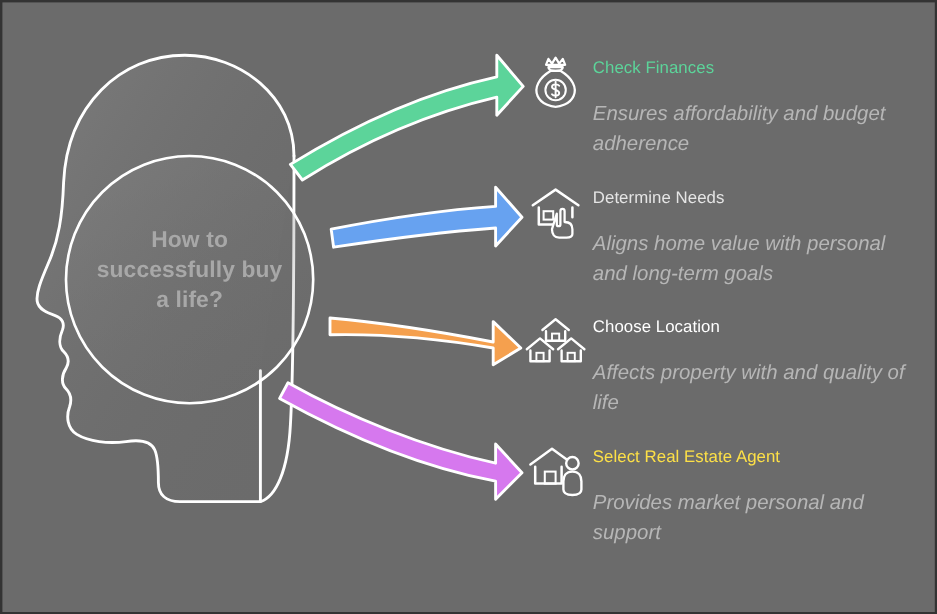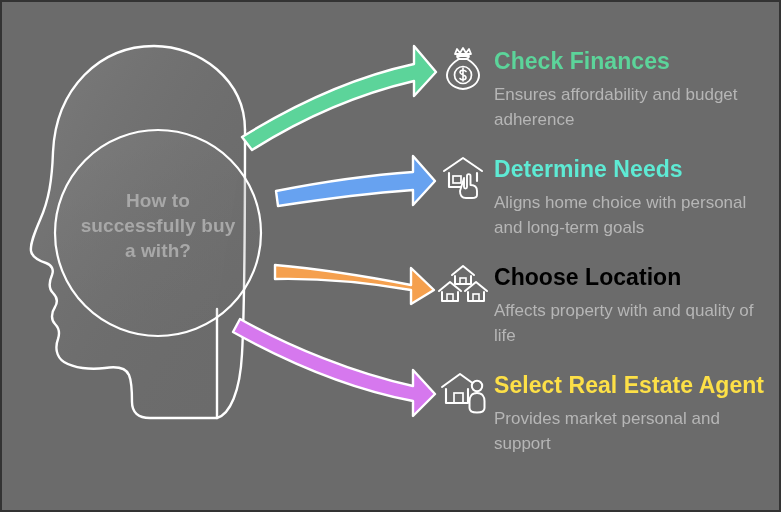--- a/index.html
+++ b/index.html
@@ -44,33 +44,34 @@
     position: absolute;
     left: 0;
     top: 0;
     width: 56px;
     height: 46px;
   }
   .item-head {
     position: absolute;
     left: 59px;
     top: 2px;
-    font-size: 23px;
-    font-weight: bold;
+    font-size: 14px;
+    font-weight: normal;
     white-space: nowrap;
     letter-spacing: 0.05px;
   }
   .item-desc {
     position: absolute;
     left: 59px;
     top: 36px;
     width: 265px;
     color: #b6b6b6;
     font-size: 17px;
     line-height: 25px;
+    font-style: italic;
   }
   #item-0 { top: 44px; }
   #item-1 { top: 152px; }
   #item-2 { top: 260px; }
   #item-3 { top: 368px; }
 </style>
 </head>
 <body>
 
 <div id="canvas">
@@ -102,21 +103,21 @@
          C 72 366, 88 368, 103 366
          C 116 364, 124 366, 127 373
          C 130 380, 130 391, 130 400
          C 130 410, 136 416, 148 416
          L 215 416
          L 215 307" fill="url(#headGrad)" stroke="#ffffff" stroke-width="2.4" stroke-linecap="round" stroke-linejoin="round"></path>
     <path d="M 215 416 C 228 412, 238 390, 240 352 C 242 318, 243 260, 243 128" fill="none" stroke="#ffffff" stroke-width="2.4" stroke-linecap="round"></path>
     <circle cx="156" cy="231" r="103" fill="url(#brainGrad)" stroke="#ffffff" stroke-width="2.2"></circle>
   </svg>
 
-  <div id="center-text">How to successfully buy a with?</div>
+  <div id="center-text">How to successfully buy a life?</div>
 
   <svg id="arrow-layer" viewBox="0 0 777 508">
 
     <path d="M 240 135
          C 290 104, 348 76, 412 62
          L 412 44
          L 434 70
          L 412 94
          L 412 79
          C 352 93, 296 119, 250 148 Z" fill="#5cd49a" stroke="#ffffff" stroke-width="2.4" stroke-linejoin="round"></path>
@@ -164,40 +165,40 @@
     <svg class="item-icon" viewBox="0 0 56 46">
       <path d="M 9 17 L 28 4 L 47 17" fill="none" stroke="#ffffff" stroke-width="2.1" stroke-linecap="round" stroke-linejoin="round"></path>
       <path d="M 14 19 L 14 33 L 26 33 M 42 19 L 42 27" fill="none" stroke="#ffffff" stroke-width="2.1" stroke-linecap="round" stroke-linejoin="round"></path>
       <rect x="18" y="22" width="8" height="7" fill="none" stroke="#ffffff" stroke-width="1.7"></rect>
       <path d="M 29 24 L 29 33 C 29 35, 32 35, 32 33 L 32 22
                C 32 19.5, 35.5 19.5, 35.5 22 L 35.5 31
                C 40 31, 42 33, 42 37 L 42 41
                C 42 43, 40 44, 37 44 L 31 44
                C 27 44, 25 41, 25 37 Z" fill="#6b6b6b" stroke="#ffffff" stroke-width="1.9" stroke-linejoin="round"></path>
     </svg>
-    <div class="item-head" style="color:#5eead4">Determine Needs</div>
-    <div class="item-desc">Aligns home choice with personal and long-term goals</div>
+    <div class="item-head" style="color:#e5e5e5">Determine Needs</div>
+    <div class="item-desc">Aligns home value with personal and long-term goals</div>
   </div>
 
   <div class="item" id="item-2">
     <svg class="item-icon" viewBox="0 0 56 46">
 
       <path d="M 17 13 L 28 4 L 39 13" fill="none" stroke="#ffffff" stroke-width="2" stroke-linecap="round" stroke-linejoin="round"></path>
       <path d="M 20 14 L 20 22 L 36 22 L 36 14" fill="none" stroke="#ffffff" stroke-width="2" stroke-linecap="round" stroke-linejoin="round"></path>
       <rect x="25" y="16" width="6" height="6" fill="none" stroke="#ffffff" stroke-width="1.6"></rect>
 
       <path d="M 4 29 L 15 20 L 26 29" fill="none" stroke="#ffffff" stroke-width="2" stroke-linecap="round" stroke-linejoin="round"></path>
       <path d="M 7 30 L 7 39 L 23 39 L 23 30" fill="none" stroke="#ffffff" stroke-width="2" stroke-linecap="round" stroke-linejoin="round"></path>
       <rect x="12" y="32" width="6" height="7" fill="none" stroke="#ffffff" stroke-width="1.6"></rect>
 
       <path d="M 30 29 L 41 20 L 52 29" fill="none" stroke="#ffffff" stroke-width="2" stroke-linecap="round" stroke-linejoin="round"></path>
       <path d="M 33 30 L 33 39 L 49 39 L 49 30" fill="none" stroke="#ffffff" stroke-width="2" stroke-linecap="round" stroke-linejoin="round"></path>
       <rect x="38" y="32" width="6" height="7" fill="none" stroke="#ffffff" stroke-width="1.6"></rect>
     </svg>
-    <div class="item-head" style="color:#000000">Choose Location</div>
+    <div class="item-head" style="color:#ffffff">Choose Location</div>
     <div class="item-desc">Affects property with and quality of life</div>
   </div>
 
   <div class="item" id="item-3">
     <svg class="item-icon" viewBox="0 0 56 46">
       <path d="M 7 17 L 25 4 L 43 17" fill="none" stroke="#ffffff" stroke-width="2.1" stroke-linecap="round" stroke-linejoin="round"></path>
       <path d="M 11 19 L 11 33 L 33 33 L 33 19" fill="none" stroke="#ffffff" stroke-width="2.1" stroke-linecap="round" stroke-linejoin="round"></path>
       <rect x="19" y="23" width="9" height="10" fill="none" stroke="#ffffff" stroke-width="1.7"></rect>
       <circle cx="42" cy="16" r="5.2" fill="#6b6b6b" stroke="#ffffff" stroke-width="2"></circle>
       <path d="M 42 23 C 36.5 23, 34.5 27, 34.5 31 L 34.5 38

